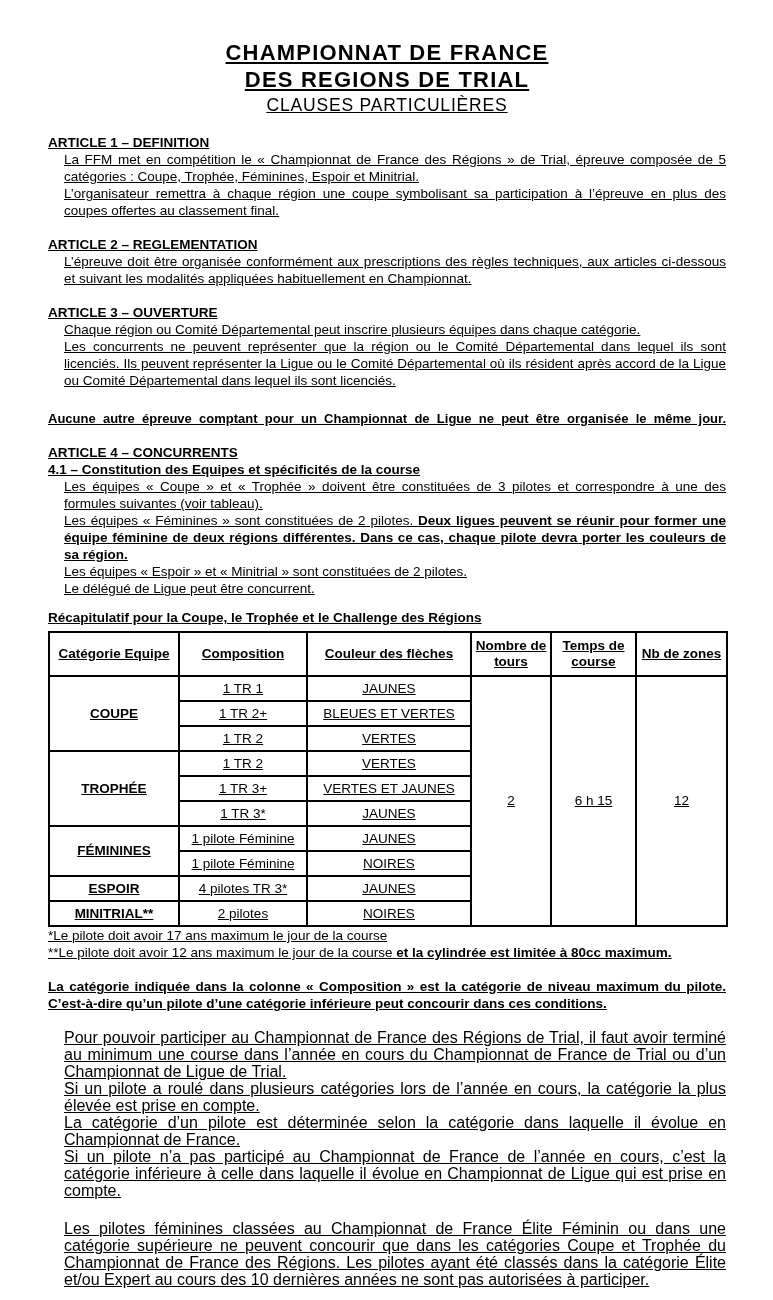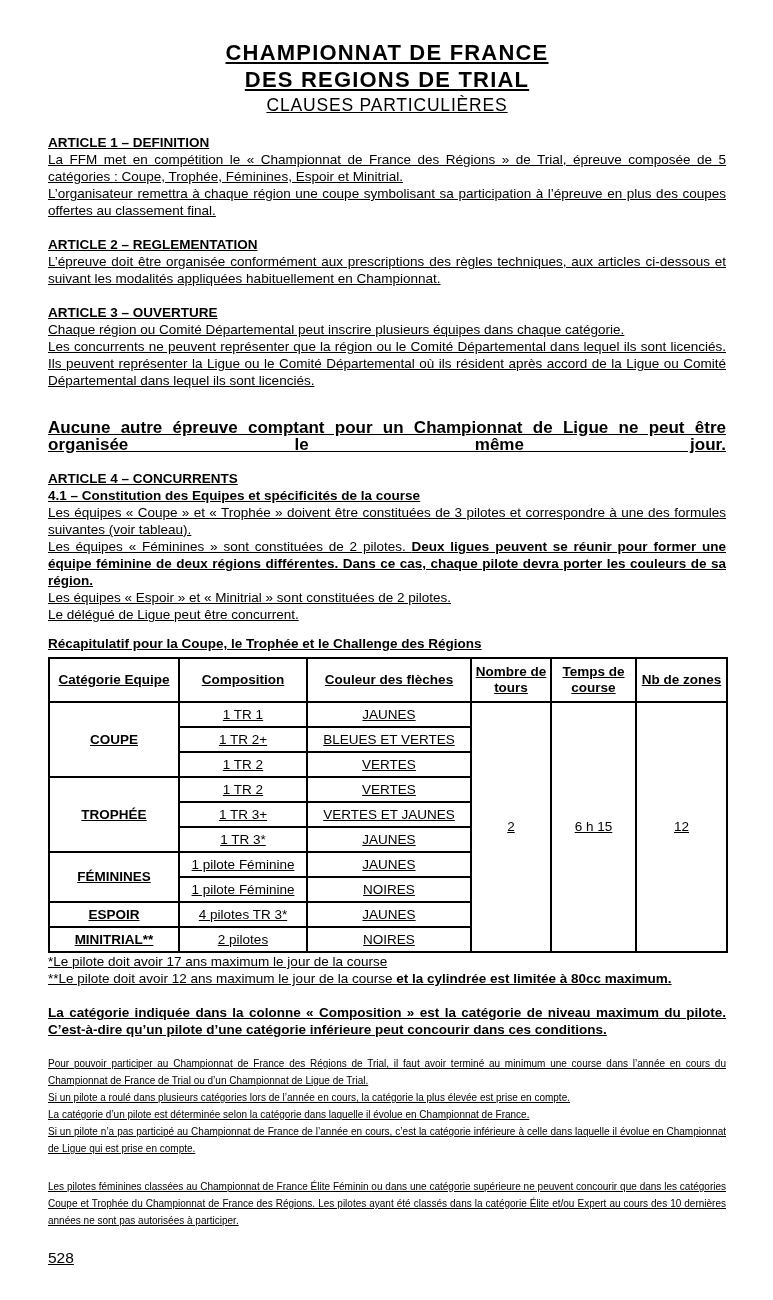--- a/index.html
+++ b/index.html
@@ -20,24 +20,25 @@
     font-size: 17.5px; line-height: 23px; letter-spacing: 0.8px;
     text-decoration: underline; margin-top: 1px;
   }
 
   .article { margin-top: 17px; }
   .article h3 { font-size: 13.5px; line-height: 17px; font-weight: bold; }
   .article h4 { font-size: 13.5px; line-height: 17px; font-weight: bold; }
   p.body {
     font-size: 13.5px; line-height: 17px;
     text-align: justify;
+    margin-left: 16px;
   }
   .notice {
-    margin-top: 30px;
-    font-size: 17px; line-height: 17px; font-weight: bold;
+    margin-top: 21px;
+    font-size: 13px; line-height: 17px; font-weight: bold;
     text-decoration: underline;
     text-align: justify; text-align-last: justify;
   }
 
   .table-title {
     margin-top: 12px; 
     font-size: 13.5px; line-height: 17px; font-weight: bold;
   }
   table.recap {
     margin-top: 5px; width: 100%;
@@ -51,21 +52,21 @@
   }
   table.recap th { font-weight: bold; height: 44px; }
   table.recap td { height: 25px; font-weight: normal; }
   table.recap td.cat { font-weight: bold; }
 
   .footnotes { }
   .footnotes p { font-size: 13.5px; line-height: 17px; text-align: left; }
   .bold-note { margin-top: 17px; }
   .bold-note p { font-size: 13.5px; line-height: 17px; font-weight: bold; text-align: justify; }
   .notes-block { margin-top: 17px; }
-  .notes-block p { font-size: 10px; line-height: 17px; text-align: justify; }
+  .notes-block p { font-size: 16px; line-height: 17px; text-align: justify; }
   .last-block { margin-top: 21px; }
   .page-number { margin-top: 20px; font-size: 15.5px; }
   b { font-weight: bold; text-align: center; }
 </style>
 </head>
 <body>
 
 <div class="page">
 
   <header>

